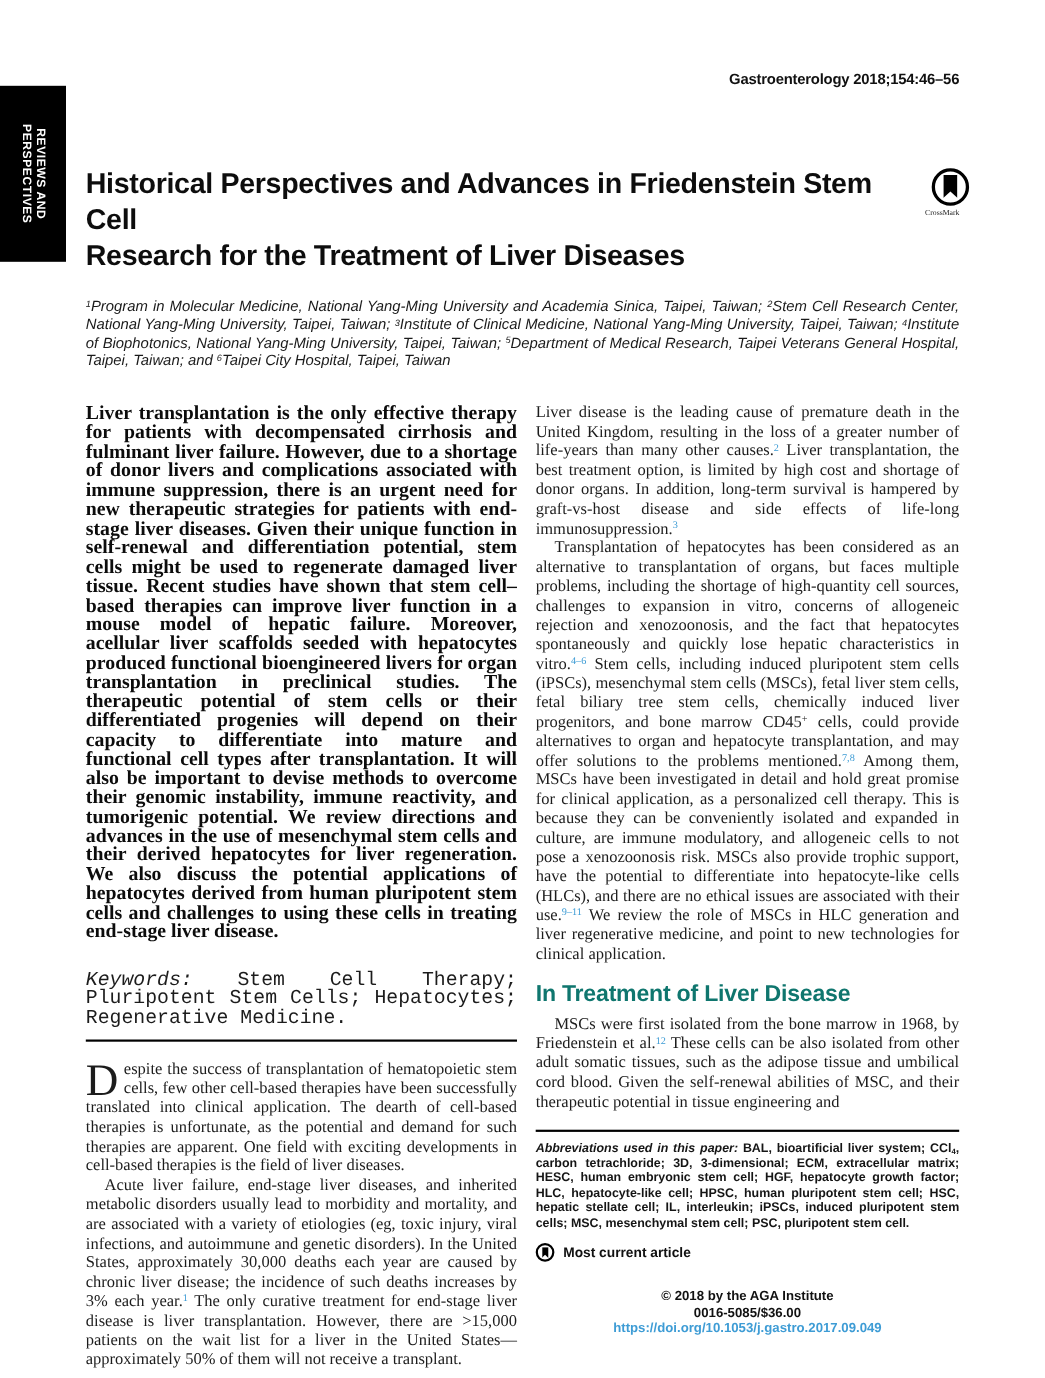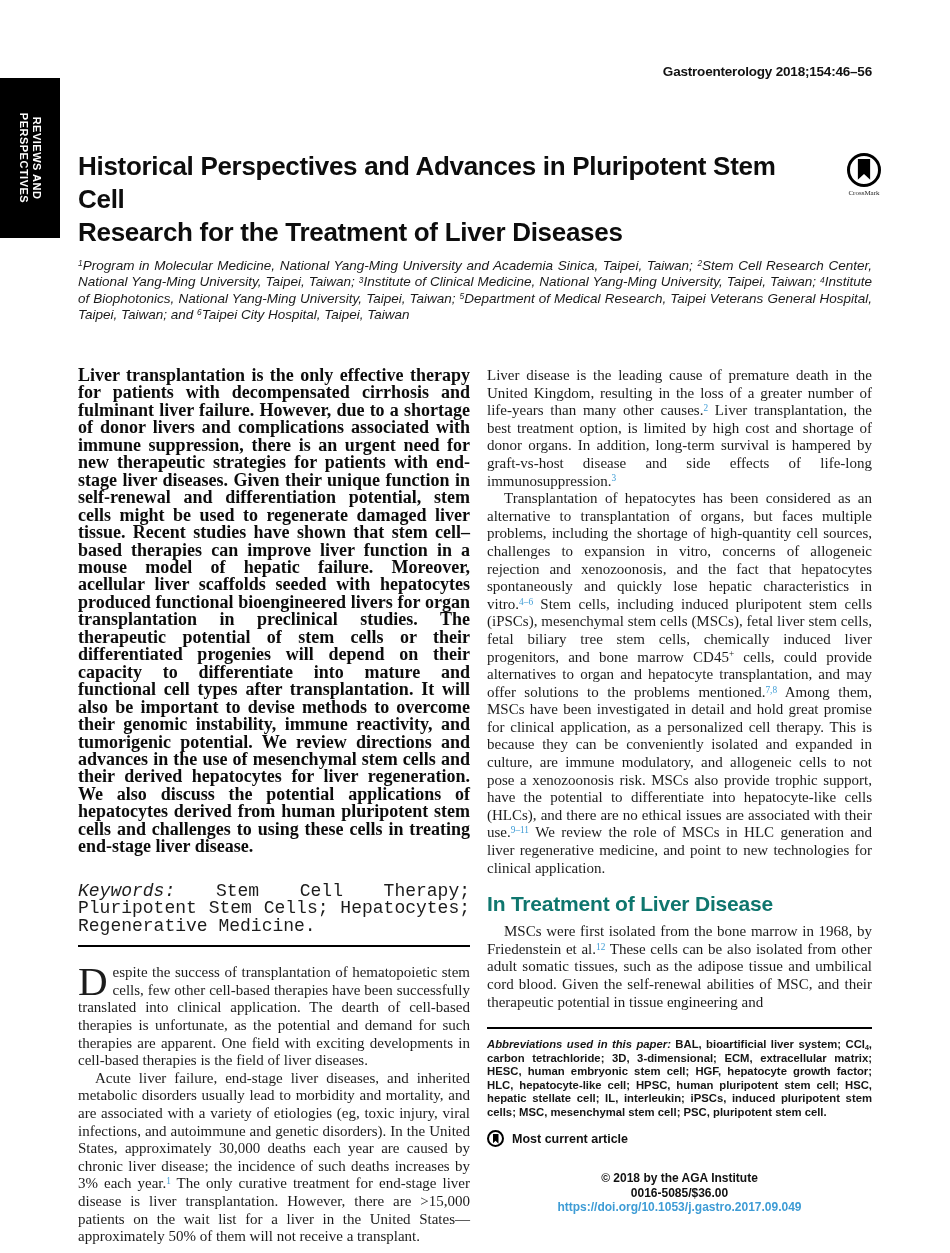--- a/index.html
+++ b/index.html
@@ -19,37 +19,37 @@
   }
   
   .journal-ref {
     position:absolute; left:472px; top:64px; width:400px; text-align:right;
     font:bold 13.5px "Liberation Sans", sans-serif; letter-spacing:-0.2px; color:#111;
   }
   .title {
     position:absolute; left:78px; top:150px; width:745px;
     font:bold 26px/33px "Liberation Sans", sans-serif; letter-spacing:-0.3px; color:#0d0d0d;
   }
-  .crossmark { position:absolute; left:841px; top:153px; width:46px; text-align:center; cursor:pointer; }
+  .crossmark { position:absolute; left:841px; top:153px; width:46px; text-align:left; cursor:pointer; }
   .cm-circle {
     display:block; width:34px; height:34px; margin:0 auto;
     border:3px solid #000; border-radius:50%; position:relative;
   }
   .cm-bookmark {
     position:absolute; left:50%; top:3px; transform:translateX(-50%);
     width:13px; height:21px; background:#000;
     clip-path:polygon(0 0,100% 0,100% 100%,50% 72%,0 100%);
   }
   .cm-label { display:block; margin-top:2px; font:7px "Liberation Serif", serif; color:#222; }
   .authors {
     position:absolute; left:78px; top:225px; width:790px;
     font:17px "Liberation Sans", sans-serif; color:#161616;
   }
   .affiliations {
-    position:absolute; left:78px; top:258px; width:794px; text-align:justify;
+    position:absolute; left:78px; top:271px; width:794px; text-align:justify;
     font:italic 13.5px/16.3px "Liberation Sans", sans-serif; color:#1a1a1a;
   }
   
   .columns { position:absolute; left:78px; top:367px; width:794px; display:flex; gap:17px; }
   .col-left { width:392px; }
   .col-right { width:385px; }
   .abstract {
     font-weight:bold; font-size:18px; line-height:17.45px; text-align:justify; color:#0c0c0c;
   }
   .keywords { margin-top:27px; font-size:18px; line-height:17.5px; text-align:justify;font-family:Liberation Mono, monospace; }
@@ -91,21 +91,21 @@
   <div class="side-tab">
     <div class="side-tab-inner">
       <div>REVIEWS AND</div>
       <div>PERSPECTIVES</div>
     </div>
   </div>
 
   <div class="journal-ref">Gastroenterology 2018;154:46–56</div>
 
   <h1 class="title">
-    <span style="display:block">Historical Perspectives and Advances in Pluripotent Stem Cell</span>
+    <span style="display:block">Historical Perspectives and Advances in Friedenstein Stem Cell</span>
     <span style="display:block">Research for the Treatment of Liver Diseases</span>
   </h1>
 
   <div class="crossmark">
     <span class="cm-circle">
         <span class="cm-bookmark"></span>
       </span>
     <span class="cm-label">CrossMark</span>
   </div>
 

